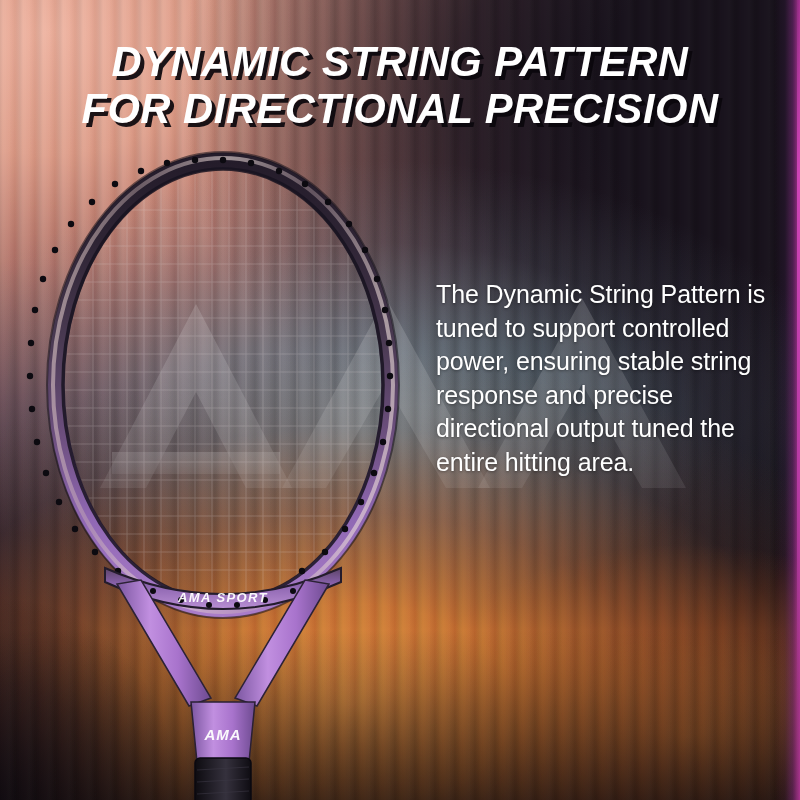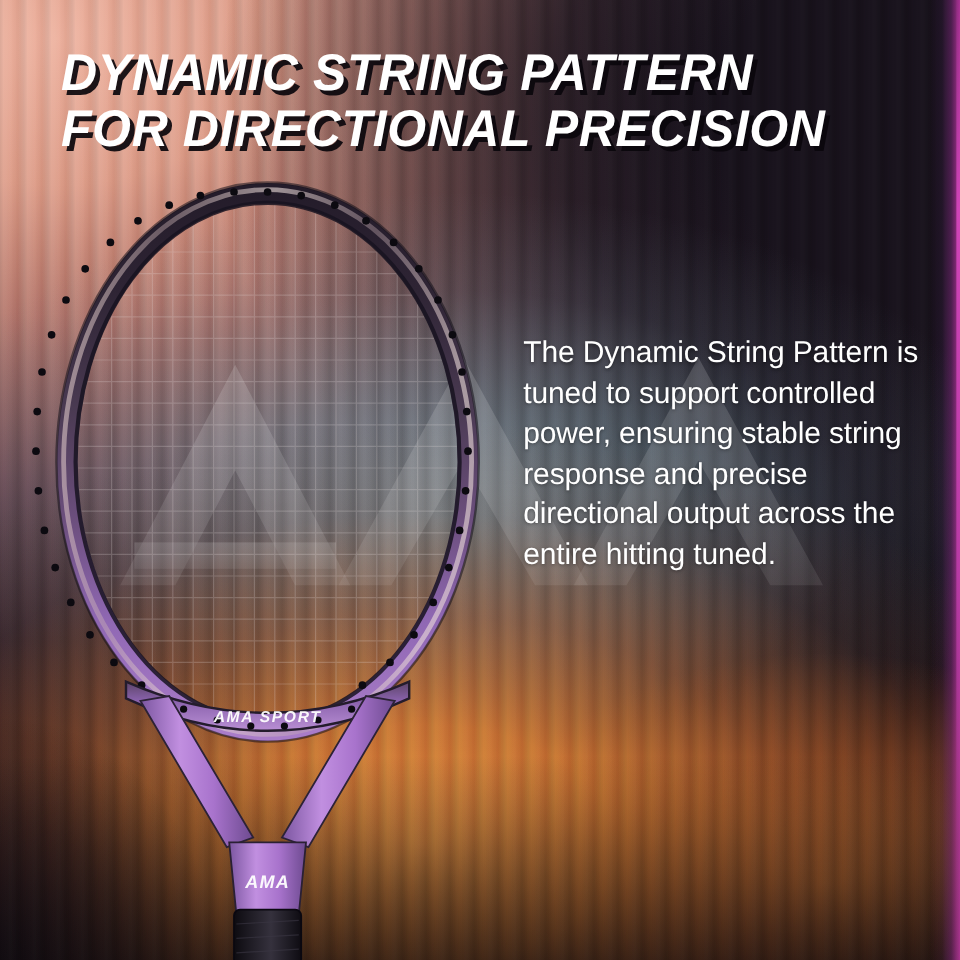--- a/index.html
+++ b/index.html
@@ -82,20 +82,21 @@
   }
   .watermark svg{width:100%;height:100%;display:block;}
 
   
   .racket{position:absolute;left:13px;top:150px;width:420px;height:650px;pointer-events:none;}
   .racket svg{width:100%;height:100%;display:block;overflow:visible;}
 
   
   .headline{
     position:absolute;left:0;right:0;top:38px;
+    text-align:center;
     padding:0 40px;
   }
   .headline .hl{
     display:block;
     font-family:"Liberation Sans", sans-serif;
     font-weight:700;font-style:italic;
     font-size:43px;line-height:47px;
     letter-spacing:.5px;
     color:#ffffff;
     text-shadow:4px 4px 0 rgba(10,6,12,.92);
@@ -304,15 +305,15 @@
 
       <text x="210" y="590" text-anchor="middle" font-family="Liberation Sans, sans-serif" font-size="15" font-weight="700" font-style="italic" letter-spacing="1" fill="#ffffff" opacity=".95">AMA</text>
     </svg>
   </div>
 
   <div class="headline">
     <span class="hl">DYNAMIC STRING PATTERN</span>
     <span class="hl">FOR DIRECTIONAL PRECISION</span>
   </div>
 
-  <div class="bodycopy">The Dynamic String Pattern is tuned to support controlled power, ensuring stable string response and precise directional output across the entire hitting tuned.</div>
+  <div class="bodycopy">The Dynamic String Pattern is tuned to support controlled power, ensuring stable string response and precise directional output tuned the entire hitting area.</div>
 
 </div>
 
 </body></html>

